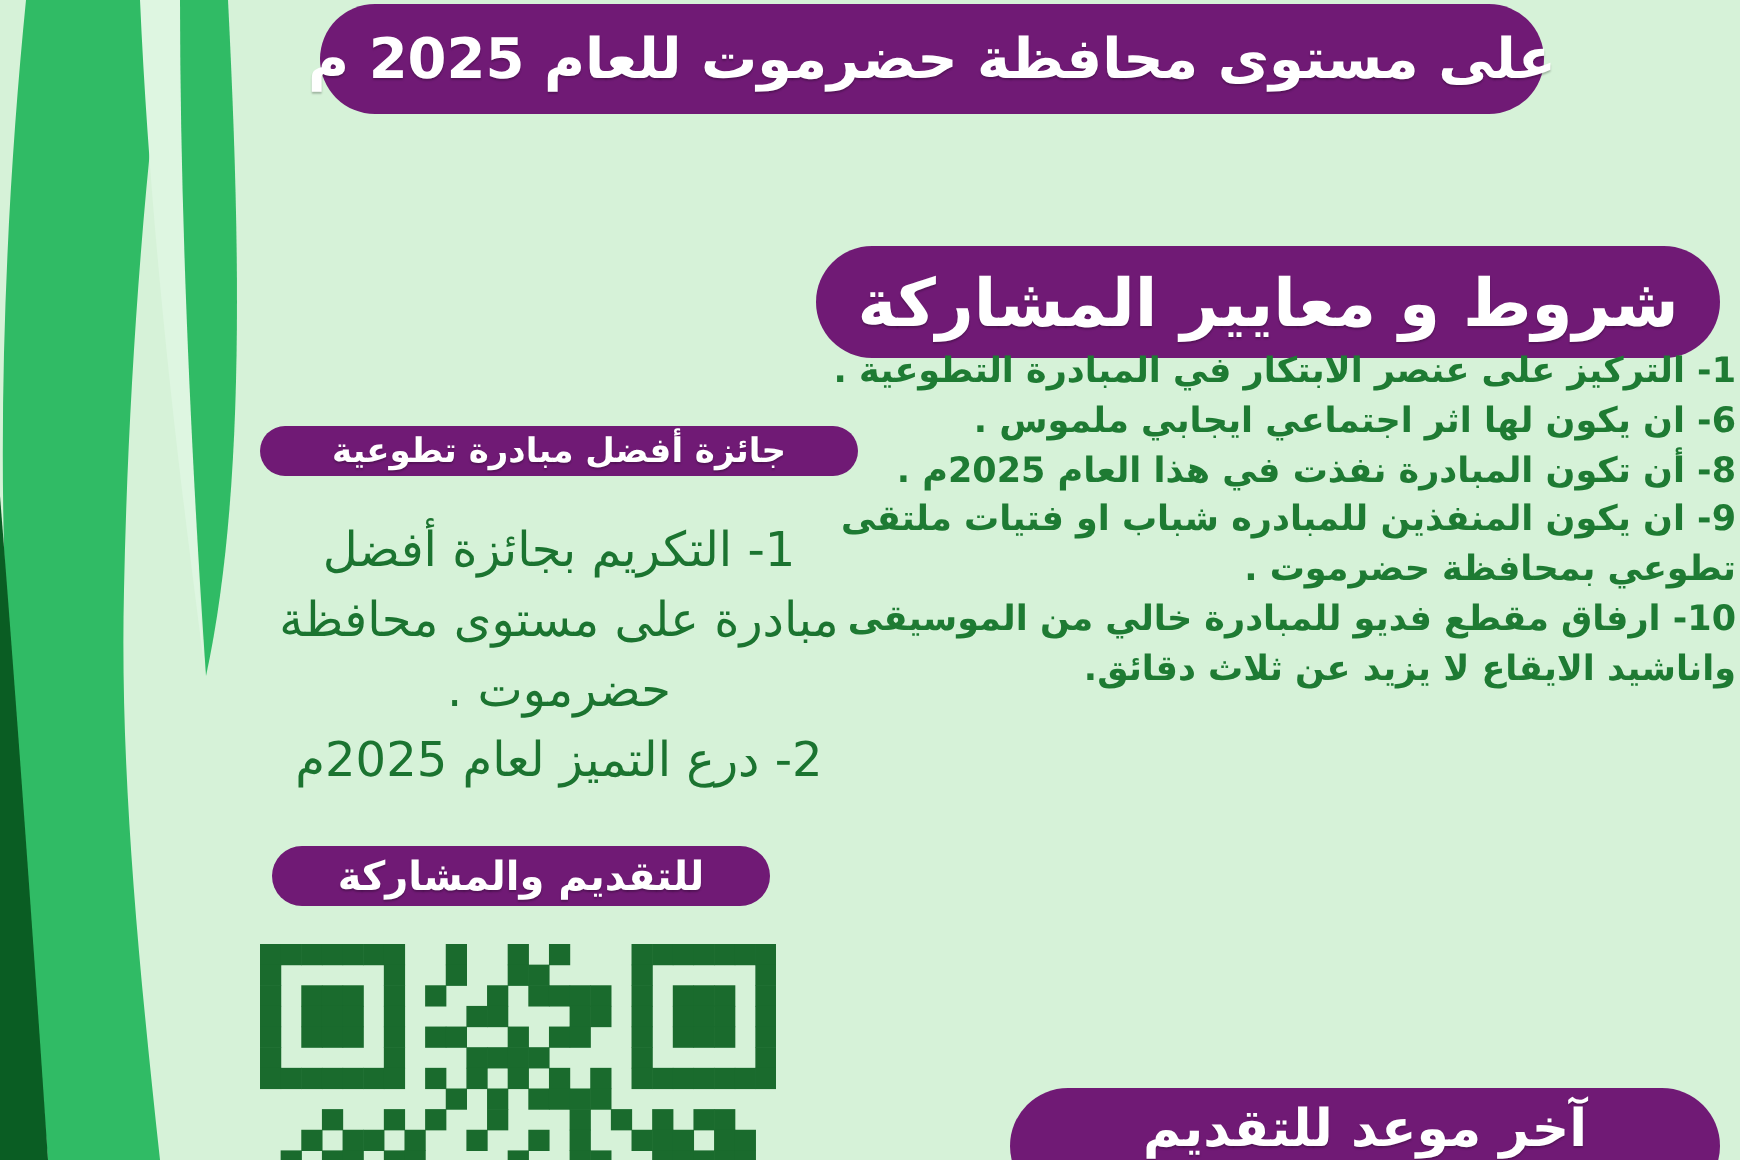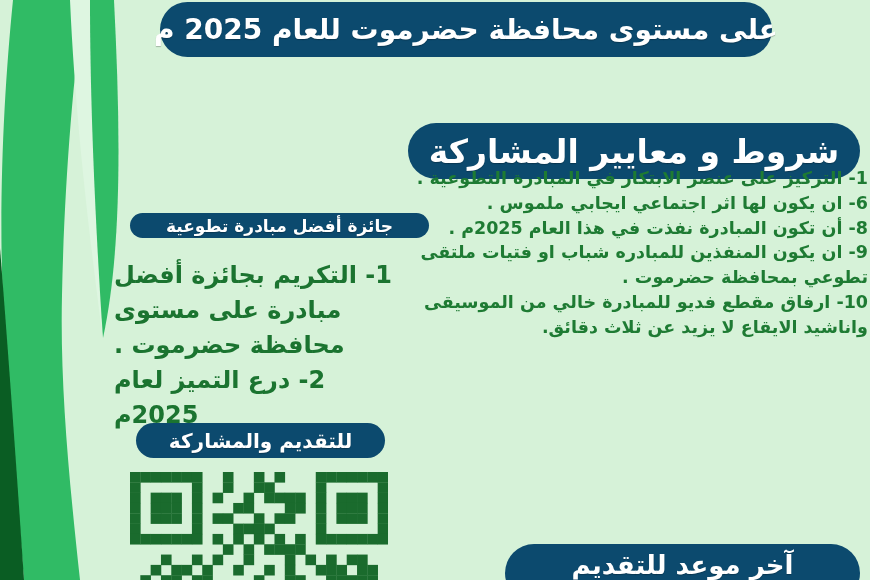--- a/index.html
+++ b/index.html
@@ -7,21 +7,21 @@
     position:relative;
     width:870px;height:580px;
     background:#d6f2d8;
     overflow:hidden;
     font-family:"DejaVu Sans", sans-serif;
     direction:rtl;
   }
   .deco{position:absolute;left:0;top:0;pointer-events:none;}
   .pill{
     position:absolute;
-    background:#0c4a6e;
+    background:#701a75;
     color:#ffffff;
     font-weight:bold;
     display:flex;align-items:center;justify-content:center;
     text-align:center;
     white-space:nowrap;
     text-shadow:0 1px 1px rgba(0,0,0,.25);
   }
   .banner-pill{
     left:160px;top:2px;width:612px;height:55px;
     border-radius:28px;font-size:28px;
@@ -33,35 +33,35 @@
   .deadline-pill{
     left:505px;top:544px;width:355px;height:58px;
     border-radius:29px;font-size:26px;
     align-items:flex-start;padding-top:6px;box-sizing:border-box;
   }
   .award-badge{
     left:130px;top:213px;width:299px;height:25px;
     border-radius:17px;font-size:17px;
   }
   .apply-badge{
-    left:136px;top:423px;width:249px;height:35px;
+    left:136px;top:423px;width:249px;height:30px;
     border-radius:18px;font-size:20px;
   }
   .criteria-list{
-    position:absolute;left:416px;top:166px;width:452px;
+    position:absolute;left:416px;top:174px;width:452px;
     color:#1e7b33;font-weight:bold;
     font-size:17.5px;line-height:24.8px;
     text-align:right;
   }
   .criteria-list div{margin:0;}
   .award-text{
-    position:absolute;left:114px;top:258px;width:299px;
-    color:#1b7430;font-weight:bold;
+    position:absolute;left:130px;top:258px;width:299px;
+    color:#1b7430;font-weight:normal;
     font-size:24px;line-height:35px;
-    text-align:left;
+    text-align:center;
   }
   .qr{
     position:absolute;left:130px;top:472px;width:258px;height:108px;
     overflow:hidden;
   }
 </style>
 </head>
 <body>
 
 <div class="poster">

